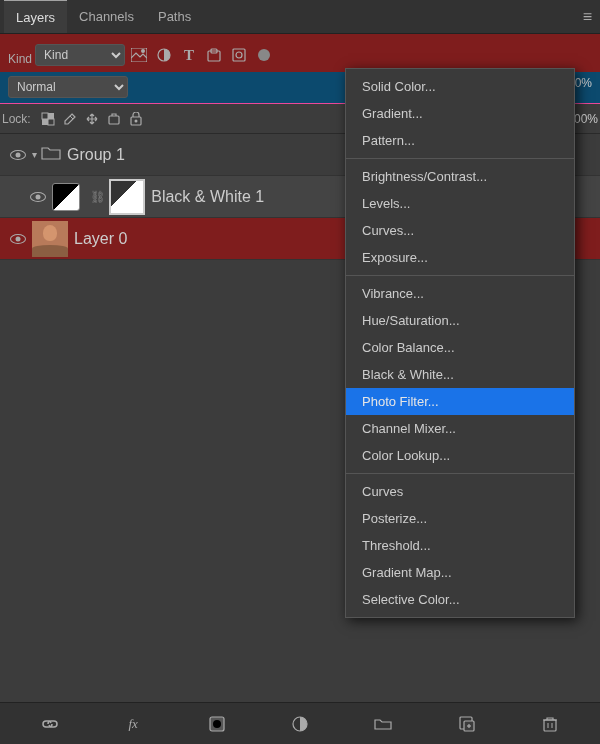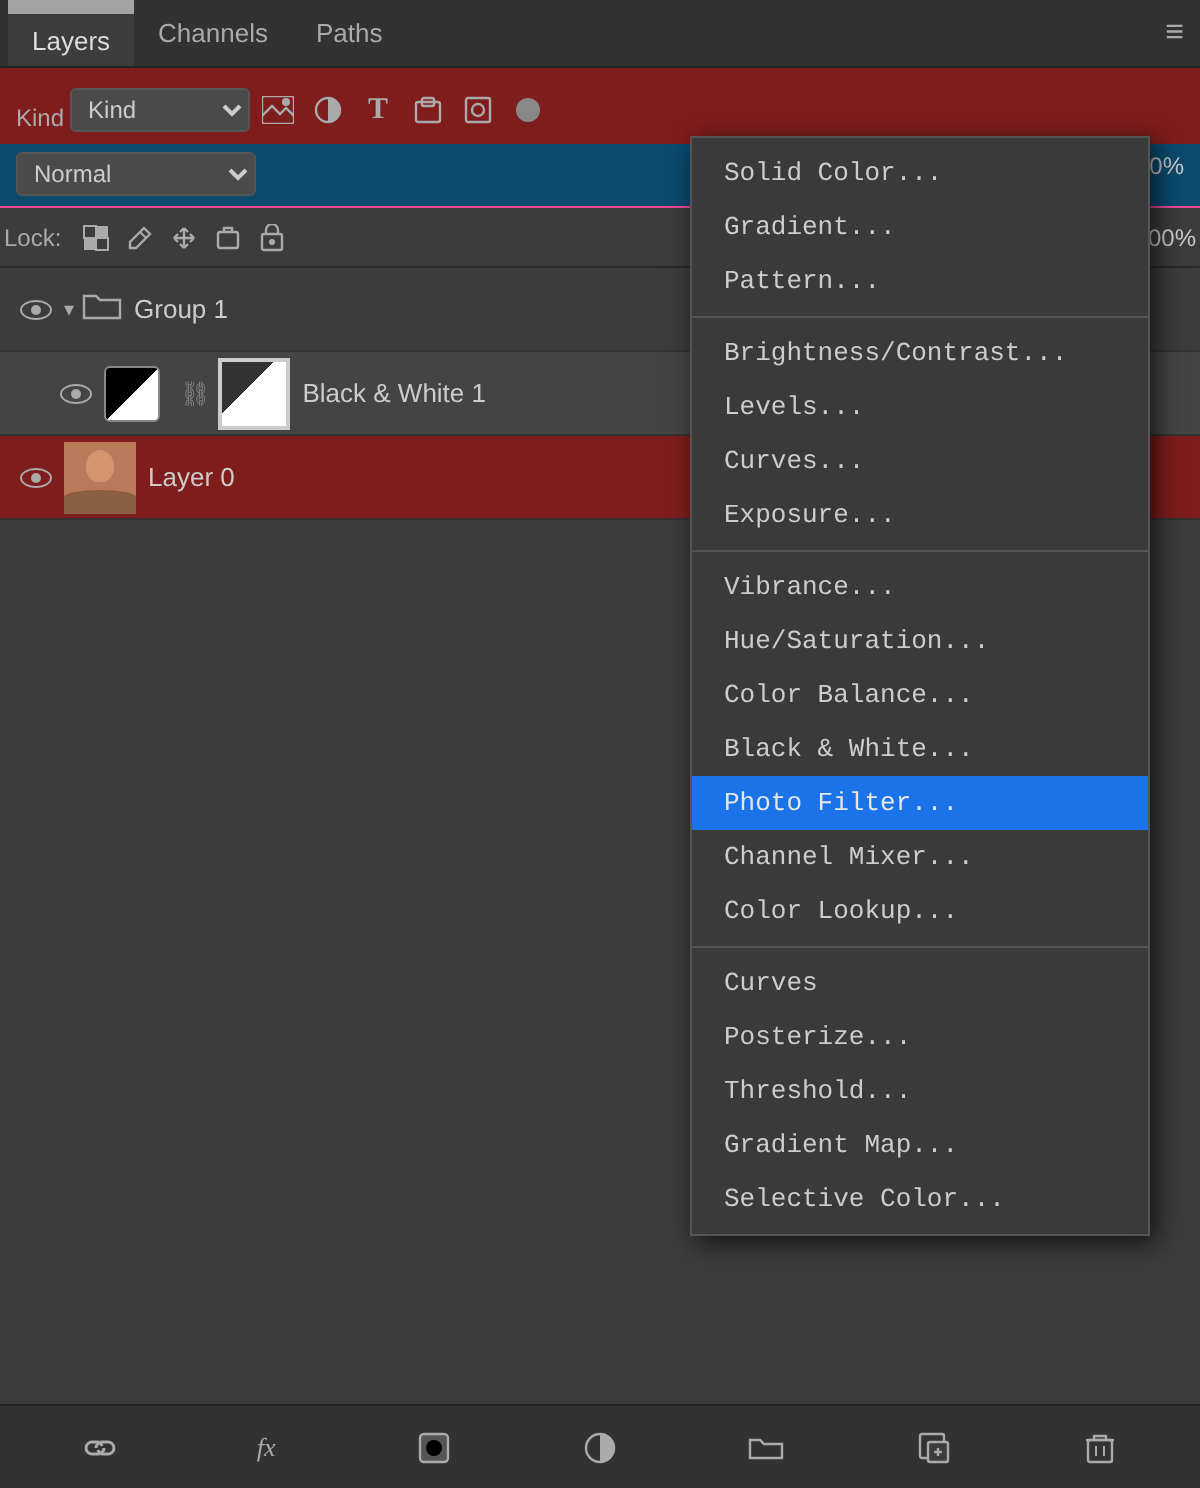--- a/index.html
+++ b/index.html
@@ -29,21 +29,21 @@
       cursor: pointer;
       color: #aaa;
       font-size: 13px;
       height: 100%;
       display: flex;
       align-items: center;
     }
     .panel-tab.active {
       color: #ddd;
       background: #3c3c3c;
-      border-top: 7px solid #a3a3a3;
+      border-top: 1px solid #a3a3a3;
     }
     .panel-menu-icon {
       position: absolute;
       right: 8px;
       top: 50%;
       transform: translateY(-50%);
       color: #aaa;
       font-size: 16px;
       cursor: pointer;
     }
@@ -207,21 +207,21 @@
       background: #555;
       border: 1px solid #666;
       margin-right: 6px;
       flex-shrink: 0;
       display: flex;
       align-items: center;
       justify-content: center;
       overflow: hidden;
     }
     .layer-name {
-      font-size: 13px;
+      font-size: 16px;
       color: #ccc;
     }
     .chain-icon {
       font-size: 12px;
       color: #888;
       margin: 0 4px;
     }
 
     
     .bw-thumb {
@@ -299,21 +299,20 @@
       left: 345px;
       width: 230px;
       background: #3a3a3a;
       border: 1px solid #555;
       box-shadow: 3px 3px 12px rgba(0,0,0,0.7);
       z-index: 100;
     }
     .menu-group {
       border-bottom: 1px solid #555;
       padding: 4px 0;
-      font-family: Liberation Mono, monospace;
     }
     .menu-group:last-child {
       border-bottom: none;
     }
     .menu-item {
       padding: 6px 16px;
       cursor: pointer;
       font-size: 13px;
       color: #ccc;
       white-space: nowrap;

